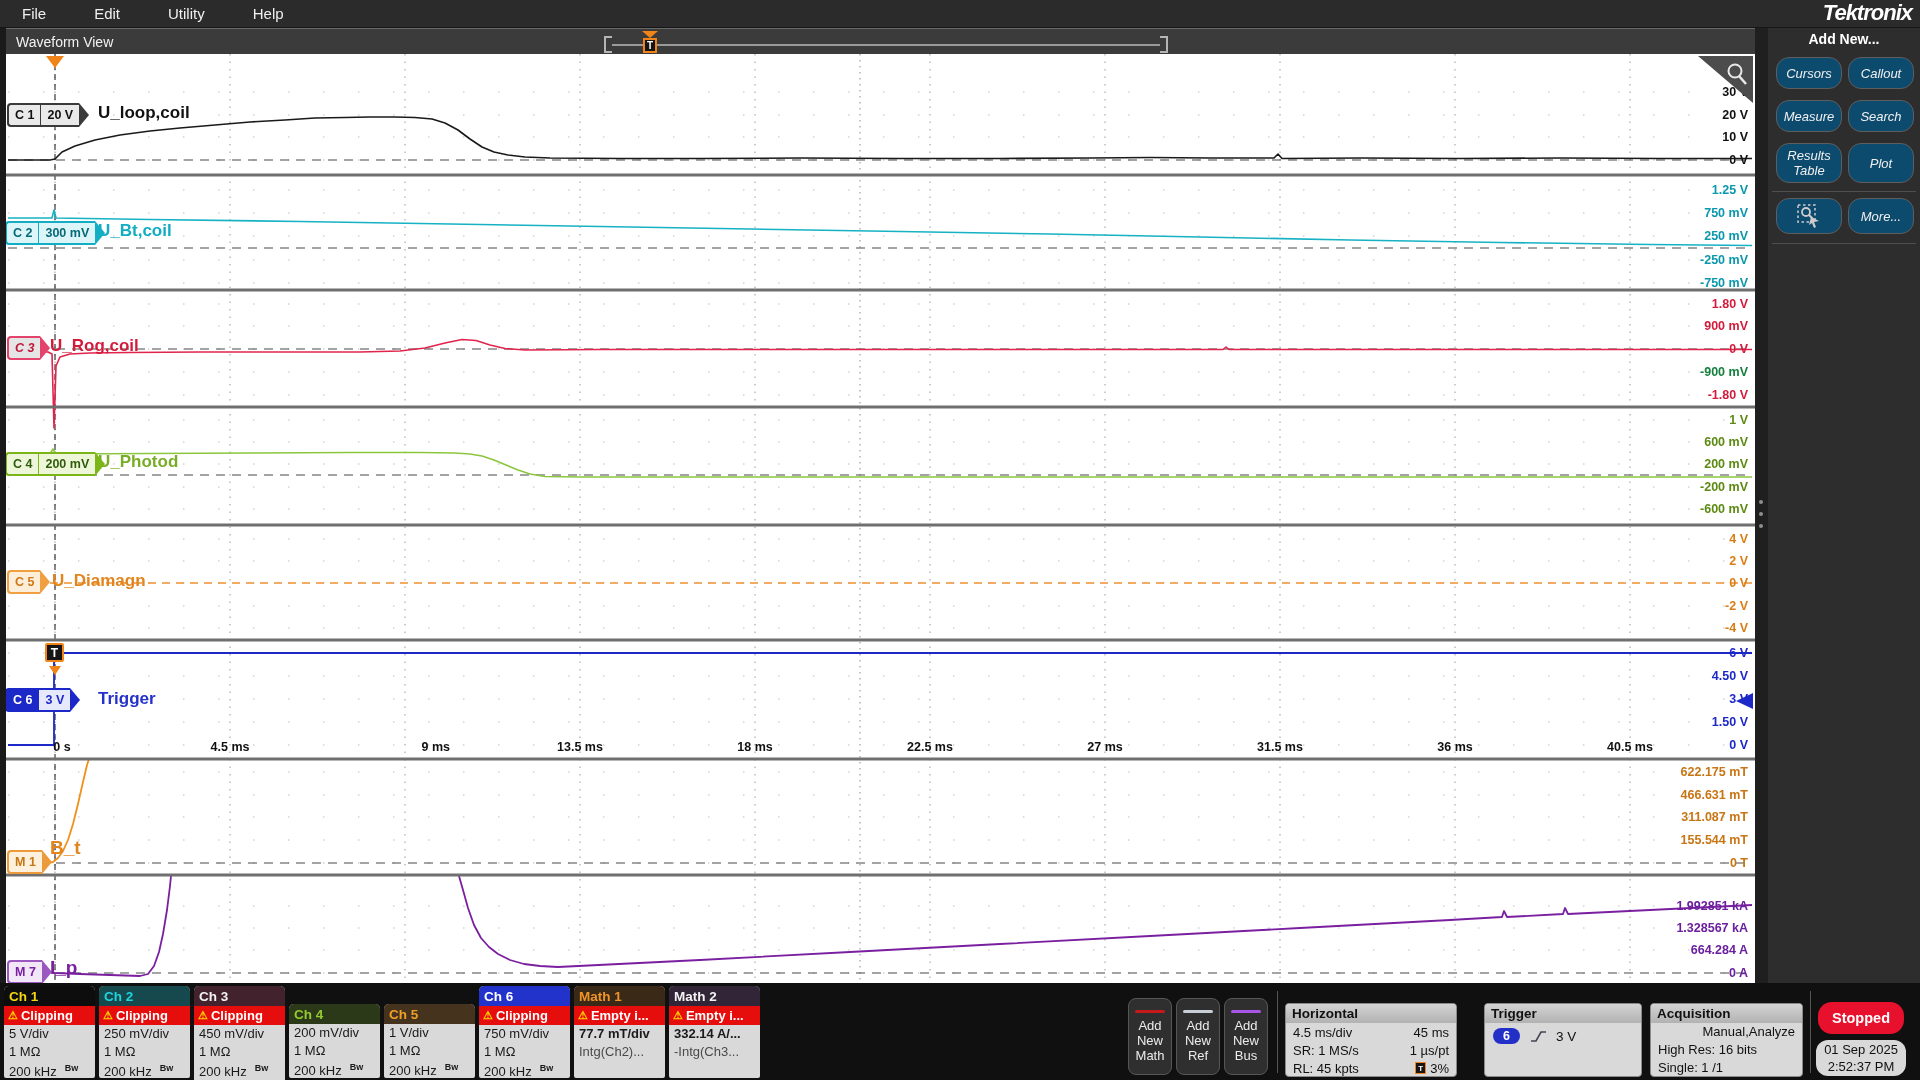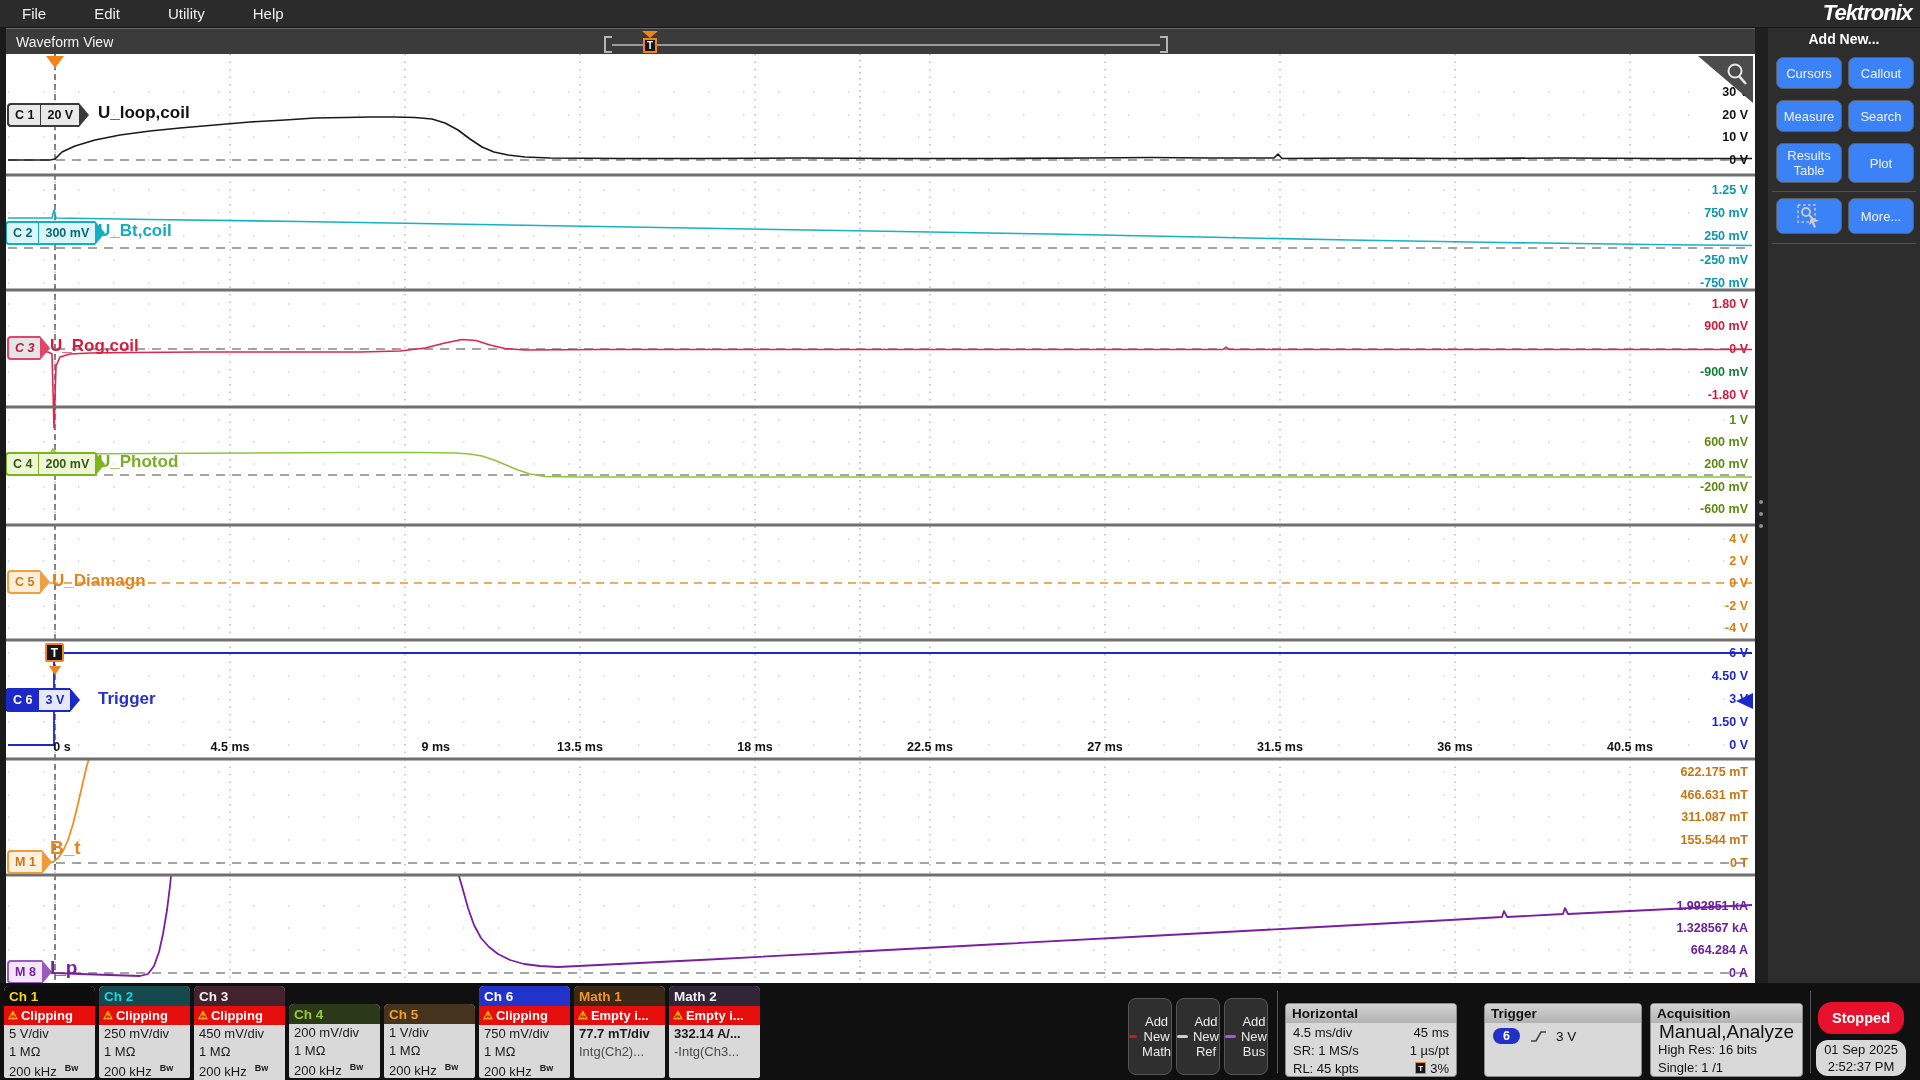--- a/index.html
+++ b/index.html
@@ -56,57 +56,57 @@
     font-size:12px; font-weight:700; display:flex; align-items:center; justify-content:center; }
   .trig-arrow { position:absolute; left:1730px; top:639px; width:0; height:0; z-index:3;
     border-right:17px solid #1c28c8; border-top:8px solid transparent; border-bottom:8px solid transparent; }
   .zoom-corner { position:absolute; left:1692px; top:2px; width:55px; height:47px; z-index:2;
     background:#4c4c4c; clip-path:polygon(0 0, 100% 0, 100% 100%); }
   
   .sidebar { position:absolute; left:1755px; top:28px; width:165px; height:955px; background:#1f1f1f; }
   .sidepanel { position:absolute; left:13px; top:0; width:152px; height:100%; background:#2d2d2d; }
   .side-header { position:absolute; left:0; top:3px; width:100%; text-align:center;
     color:#ffffff; font-size:14px; font-weight:700; }
-  .sbtn { position:absolute; width:66px; background:#3b82f6; border:1px solid #5e5e5e;
-    border-radius:7px; color:#f0f0f0; font-size:13px; line-height:15px; text-align:center;
-    display:flex; align-items:center; justify-content:center; white-space:pre-line; cursor:pointer; }
+  .sbtn { position:absolute; width:66px; background:#0c4a6e; border:1px solid #5e5e5e;
+    border-radius:13px; color:#f0f0f0; font-size:13px; line-height:15px; text-align:center;
+    display:flex; align-items:center; justify-content:center; white-space:pre-line; cursor:pointer;font-style:italic; }
   .sdiv { position:absolute; left:4px; width:144px; height:1px; background:#4f4f4f; }
   .handle-dot { position:absolute; left:4px; width:4px; height:4px; border-radius:50%; background:#8f8f8f; }
   
   .bottombar { position:absolute; left:0; top:983px; width:1920px; height:97px; background:#101010; }
   .bbadge { position:absolute; width:91px; background:#d9d9d9; border-radius:5px 5px 2px 2px;
     overflow:hidden; cursor:pointer; }
   .bhd { height:20px; display:flex; align-items:center; padding:0 5px;
     font-size:13.5px; font-weight:700; }
   .bwarn { height:19px; background:#e60d0d; color:#fff; display:flex; align-items:center;
     gap:3px; padding:0 4px; font-size:13px; font-weight:700; }
   .btri { color:#ffd400; font-size:11px; }
   .bln { padding:0 5px; font-size:13px; line-height:17.5px; color:#1a1a1a; white-space:nowrap; }
   .bw { font-size:9px; font-weight:700; vertical-align:super; margin-left:8px; }
   .anbtn { position:absolute; top:15px; width:44px; height:77px; background:#2f2f2f;
     border:1px solid #565656; border-radius:8px; color:#ececec; font-size:13px; line-height:15px;
-    text-align:center; white-space:pre-line; display:flex; flex-direction:row;
+    text-align:center; white-space:pre-line; display:flex; flex-direction:column;
     align-items:center; justify-content:center; gap:5px; cursor:pointer; }
   .stripe { width:30px; height:3px; border-radius:2px; }
   .vdiv { position:absolute; top:8px; height:82px; width:1px; background:#555; }
   .panel { position:absolute; top:20px; height:74px; background:#d9d9d9;
     border-radius:4px; overflow:hidden; border:1px solid #8a8a8a; }
   .phd { height:19px; background:linear-gradient(#d4d4d4,#b2b2b2); color:#111;
     font-size:13.5px; font-weight:700; padding:0 6px; display:flex; align-items:center; }
   .pgrid { display:grid; grid-template-columns:1fr auto; grid-auto-rows:18px;
     padding:0 7px; font-size:13px; color:#111; align-items:center; }
   .pr { text-align:right; display:flex; justify-content:flex-end; align-items:center; }
   .tflag { display:inline-flex; width:11px; height:12px; background:#161616;
     border:1.5px solid #f08418; color:#fff; font-size:8px; font-weight:700;
     align-items:center; justify-content:center; margin-right:4px; }
   .trigbody { display:flex; align-items:center; gap:9px; padding:5px 8px; font-size:13.5px; color:#111; }
   .pill { background:#2330c8; color:#fff; border-radius:10px; padding:1px 10px;
     font-size:12.5px; font-weight:700; }
-  .acqrow { display:flex; justify-content:center; padding:0 7px;
-    font-size:19px; line-height:18px; color:#111; }
+  .acqrow { display:flex; justify-content:flex-end; padding:0 7px;
+    font-size:13px; line-height:18px; color:#111; }
   .acqline { padding:0 7px; font-size:13px; line-height:18px; color:#111; }
   .stopped { position:absolute; left:1818px; top:19px; width:86px; height:32px;
     background:#e8112d; border-radius:14px; color:#fff; font-size:14.5px; font-weight:700;
     display:flex; align-items:center; justify-content:center; cursor:pointer; }
   .datebox { position:absolute; left:1816px; top:57px; width:90px; height:36px;
     background:#d9d9d9; border-radius:12px; color:#111; font-size:13px; line-height:17px;
     display:flex; flex-direction:column; align-items:center; justify-content:center; }
 </style>
 </head>
 <body>
@@ -296,21 +296,21 @@
     </div>
     <div class="wbadge" style="left: 1px; top: 516px;">
       <div class="wc first" style="border-color: rgb(240, 160, 64); background: rgb(253, 238, 218); color: rgb(208, 120, 24);">C 5</div>
       <div class="wtip" style="border-left-color: rgb(240, 160, 64);"></div>
     </div>
     <div class="wbadge" style="left: 1px; top: 796px;">
       <div class="wc first" style="border-color: rgb(235, 155, 60); background: rgb(253, 240, 220); color: rgb(200, 117, 20);">M 1</div>
       <div class="wtip" style="border-left-color: rgb(235, 155, 60);"></div>
     </div>
     <div class="wbadge" style="left: 1px; top: 906px;">
-      <div class="wc first" style="border-color: rgb(155, 89, 192); background: rgb(242, 230, 249); color: rgb(122, 31, 160);">M 8</div>
+      <div class="wc first" style="border-color: rgb(155, 89, 192); background: rgb(242, 230, 249); color: rgb(122, 31, 160);">M 7</div>
       <div class="wtip" style="border-left-color: rgb(155, 89, 192);"></div>
     </div>
   </div>
 
 <div class="sidebar">
   <div class="sidepanel">
     <div class="side-header">Add New...</div>
     <div class="sbtn" style="left:8px; top:29px; height:32px;">Cursors</div>
     <div class="sbtn" style="left:80px; top:29px; height:32px;">Callout</div>
     <div class="sbtn" style="left:8px; top:72px; height:32px;">Measure</div>

